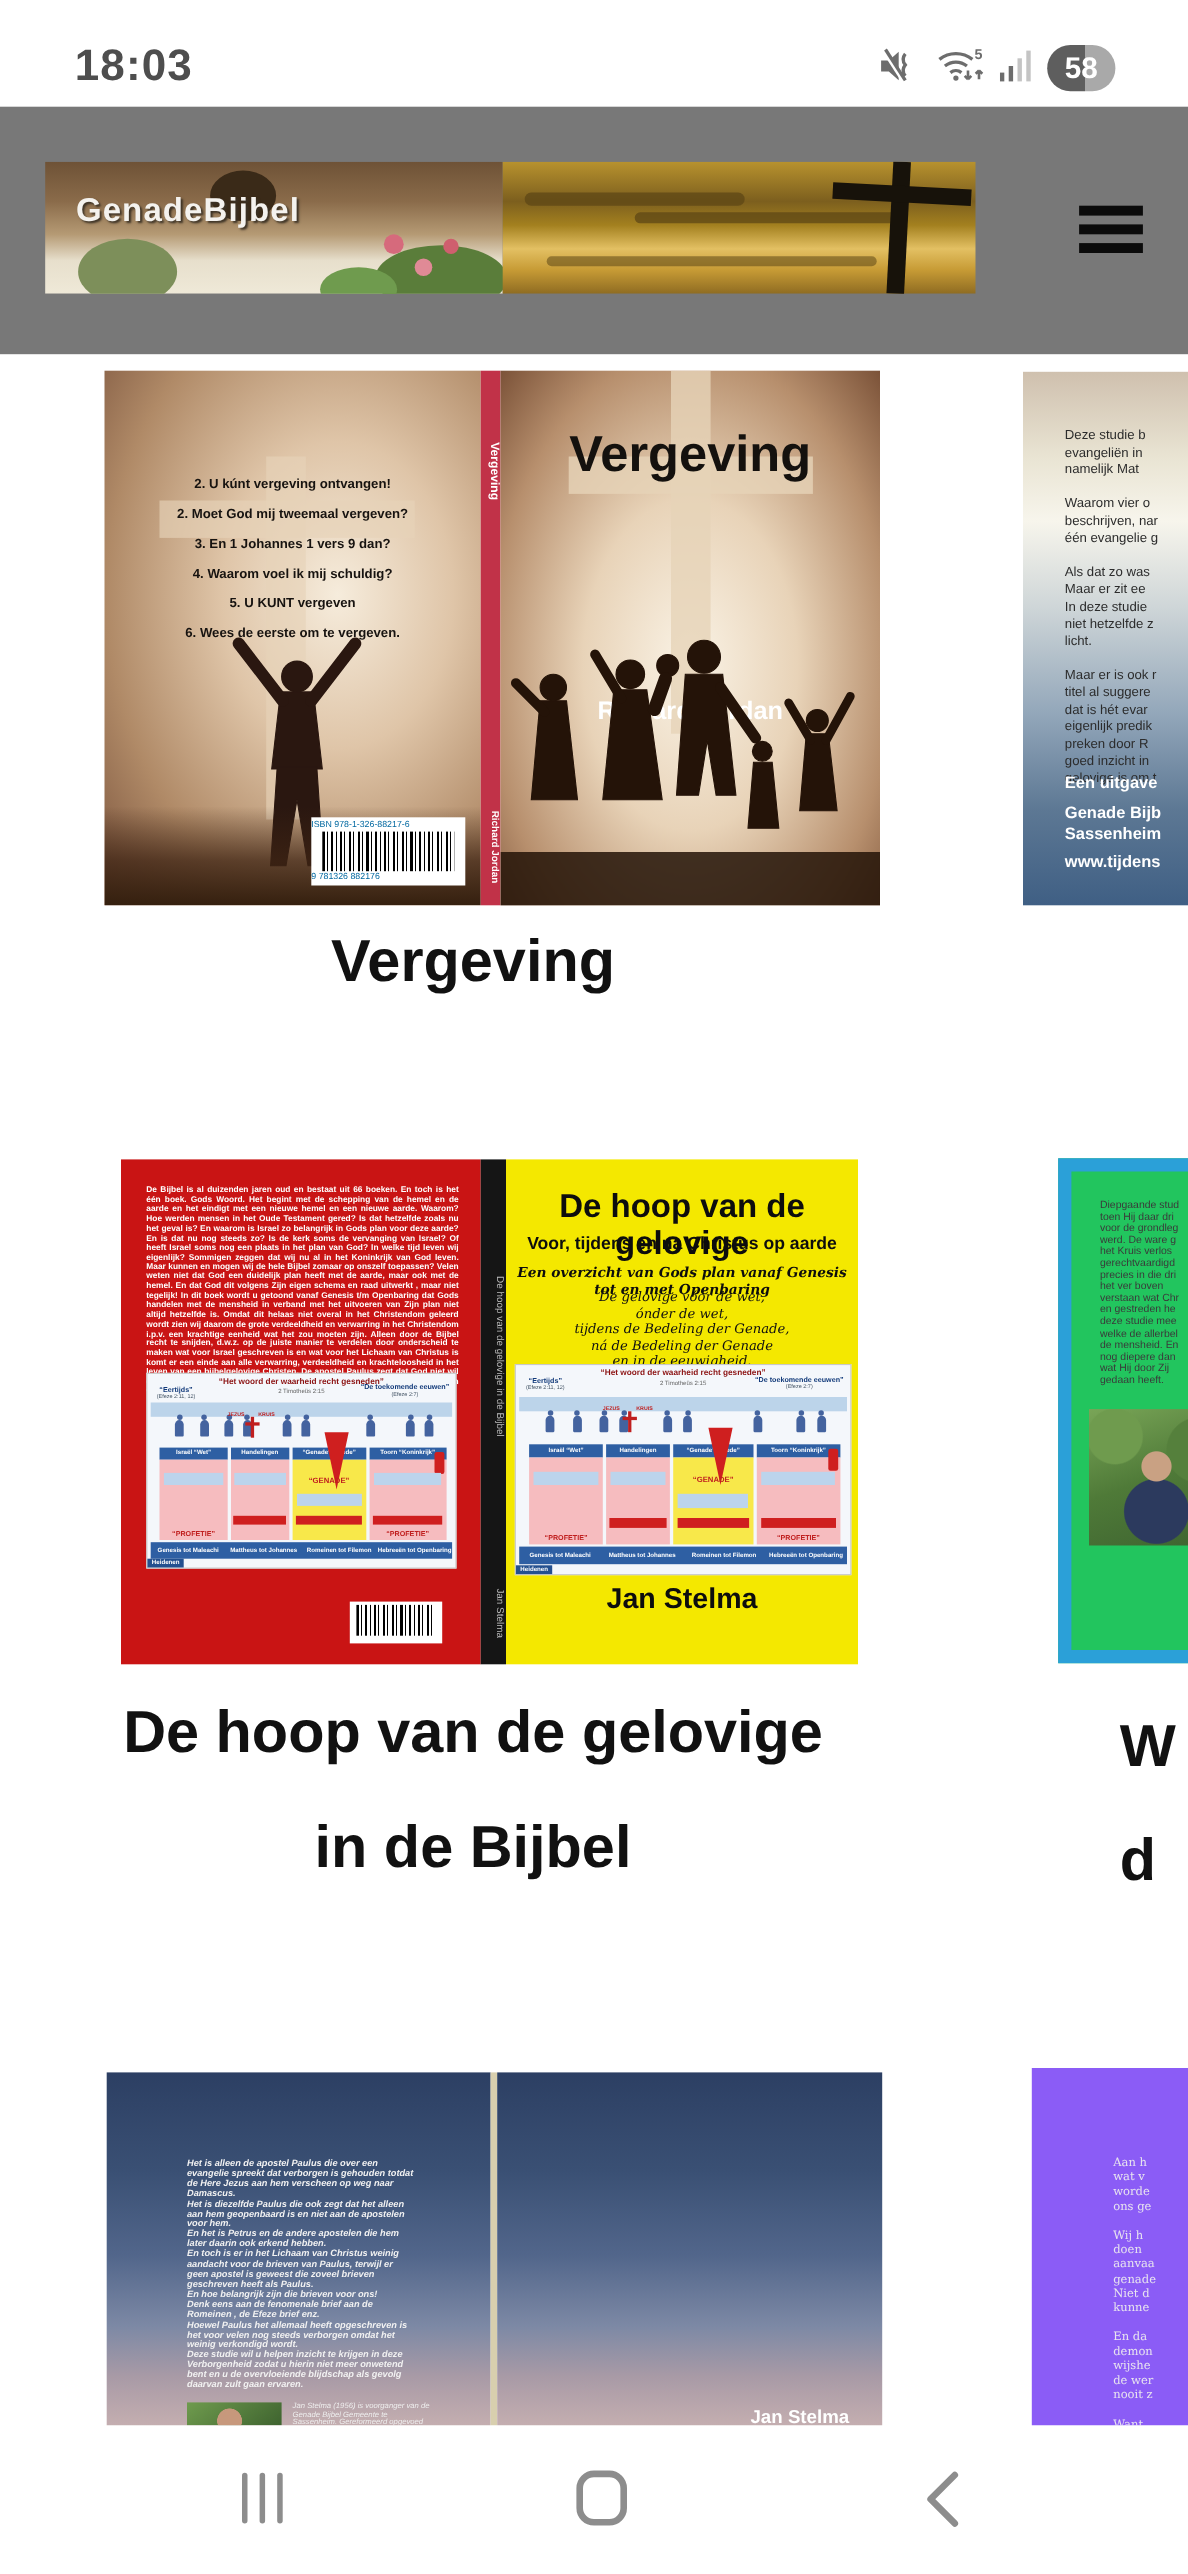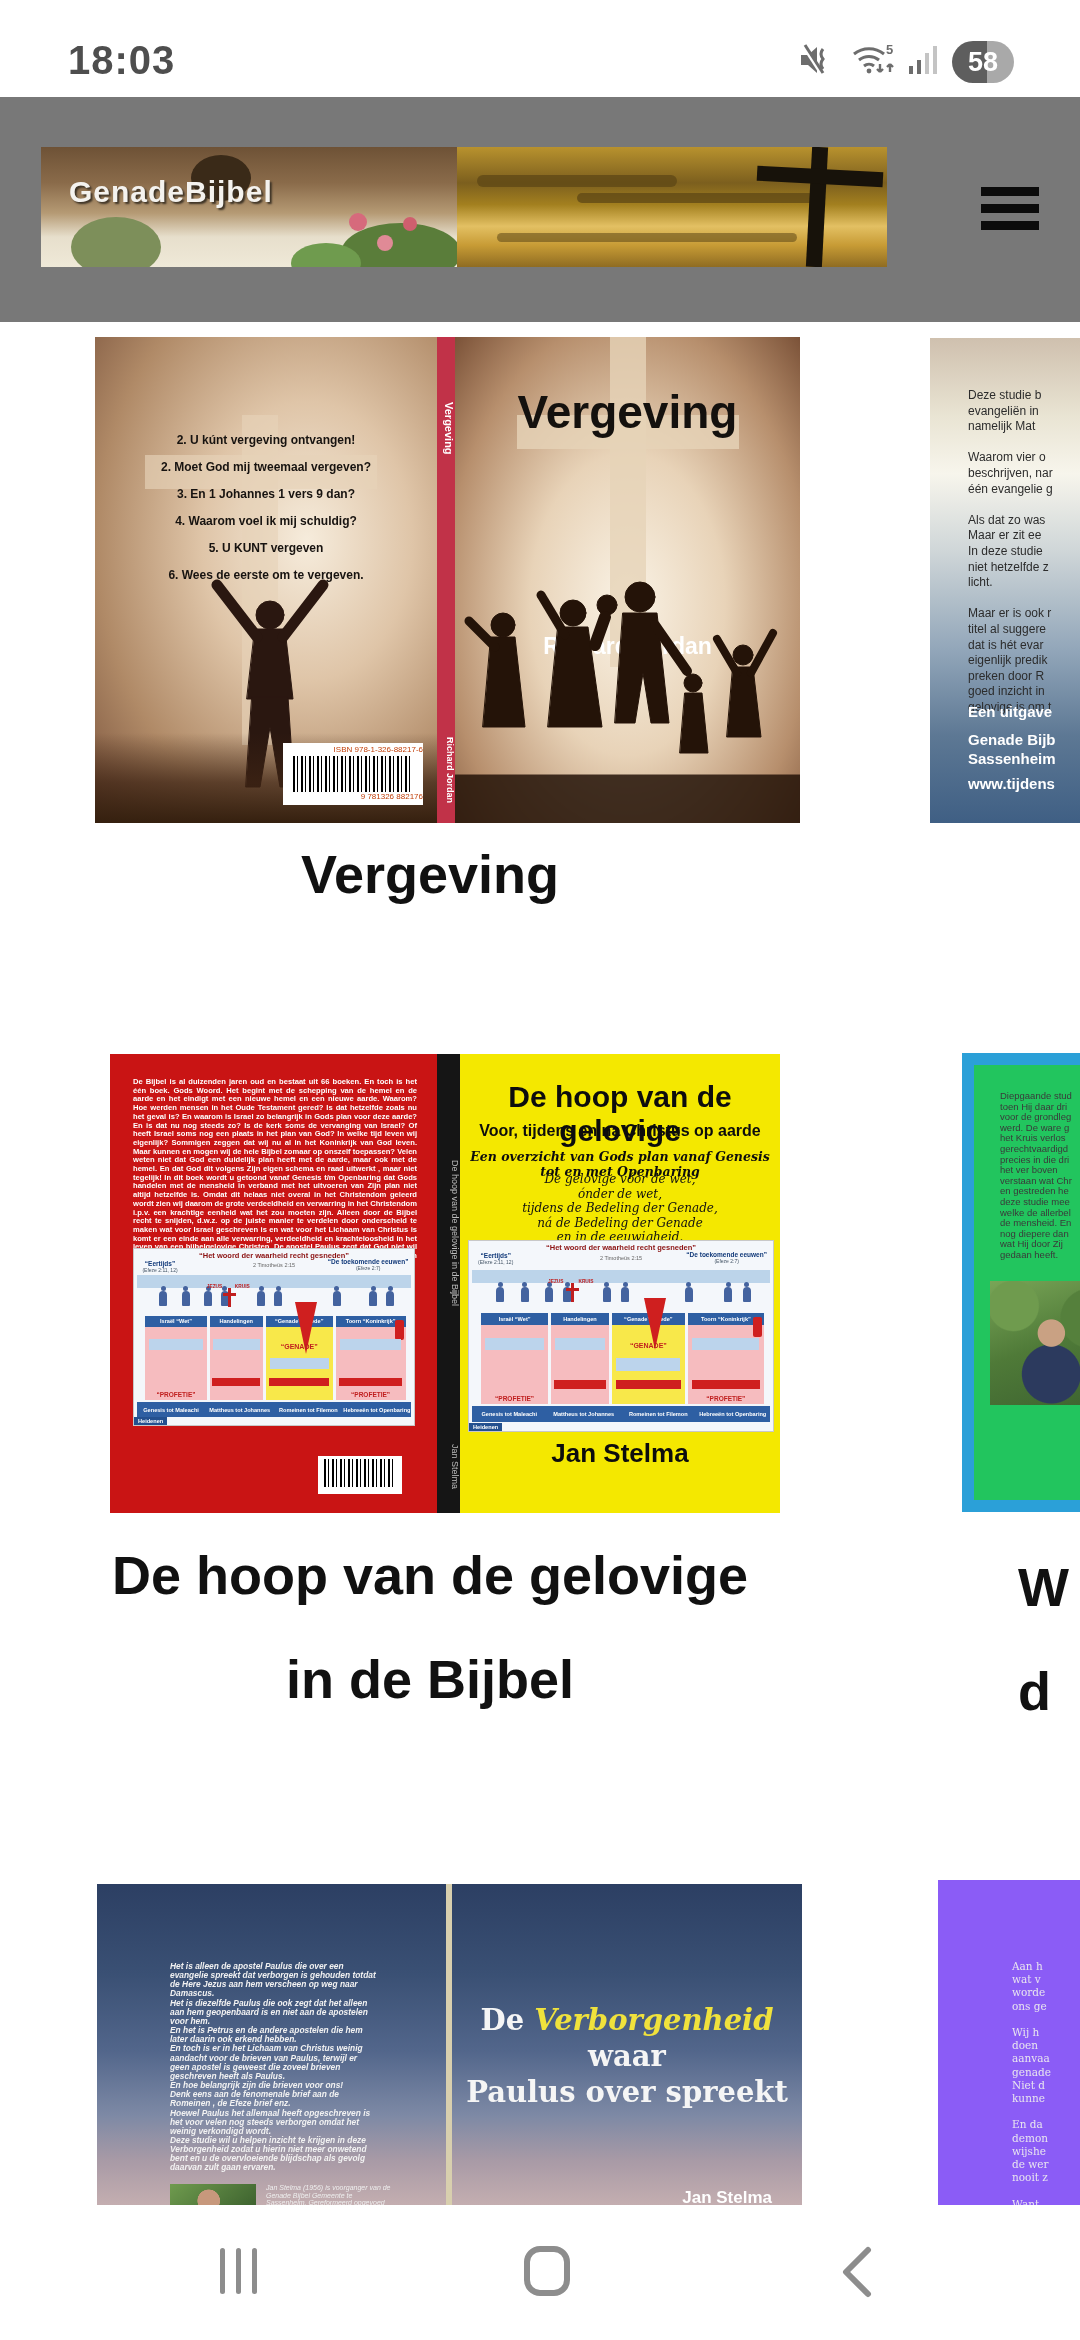--- a/index.html
+++ b/index.html
@@ -40,21 +40,21 @@
   .b1spine{left:437px;top:337px;width:18px;height:486px;background:#c13248;}
   .spinetext{position:absolute;left:0;width:100%;text-align:center;color:#fff;font-size:11px;font-weight:bold;
              writing-mode:vertical-rl;}
   .b1ground{position:absolute;left:0;bottom:0;width:100%;height:90px;
             background:linear-gradient(180deg,rgba(60,33,18,0) 0%,rgba(62,36,20,.75) 55%,#35200f 100%);}
   .crossbeam{position:absolute;background:#e6d3b8;opacity:.65;}
   .b1list{position:absolute;left:8%;top:90px;width:84%;text-align:center;color:#171310;font-weight:bold;
           font-size:12px;line-height:27px;}
   .b1title{position:absolute;left:0;top:48px;width:100%;text-align:center;color:#14110e;font-weight:bold;font-size:46px;}
   .b1author{position:absolute;left:0;top:296px;width:100%;text-align:center;color:#fff;font-weight:bold;font-size:23px;}
-  .barcode{position:absolute;background:#fff;text-align:right;color:#c2410c;}
+  .barcode{position:absolute;background:#fff;text-align:left;color:#0369a1;}
   .bars{margin:2px auto 0;background:repeating-linear-gradient(90deg,#000 0 2px,#fff 2px 4px,#000 4px 5px,#fff 5px 8px);}
 
   
   .p1{left:930px;top:338px;width:150px;height:485px;
     background:linear-gradient(180deg,#cfc0ae 0%,#e9e4d3 16%,#f7f5ec 28%,#cfd6d8 44%,#93a7ba 64%,#5d7894 82%,#3f5f84 100%);}
   .p1text{position:absolute;left:38px;top:50px;width:120px;color:#2c2c2c;font-size:12px;line-height:15.6px;white-space:pre-line;}
   .p1pub{position:absolute;left:38px;color:#fff;font-weight:bold;font-size:15px;line-height:19px;white-space:pre-line;}
 
   
   .b2back{left:110px;top:1054px;width:327px;height:459px;background:#c91414;}
@@ -496,24 +496,20 @@
 Verborgenheid zodat u hierin niet meer onwetend
 bent en u de overvloeiende blijdschap als gevolg
 daarvan zult gaan ervaren.</div>
     <div class="b3photo"></div>
     <div class="b3bio">Jan Stelma (1956) is voorganger van de
 Genade  Bijbel  Gemeente  te
 Sassenheim.  Gereformeerd  opgevoed</div>
   </div>
   <div class="cover b3spine"></div>
   <div class="cover b3bg b3front">
-    <div class="b3title">
-      <span>De </span><em>Verborgenheid</em><span> waar</span><br>
-      <span>Paulus over spreekt</span>
-    </div>
     <div class="b3author">Jan Stelma</div>
   </div>
 
   <div class="cover p3">
     <div class="p3text">Aan h
 wat v
 worde
 ons ge
 
 Wij h

